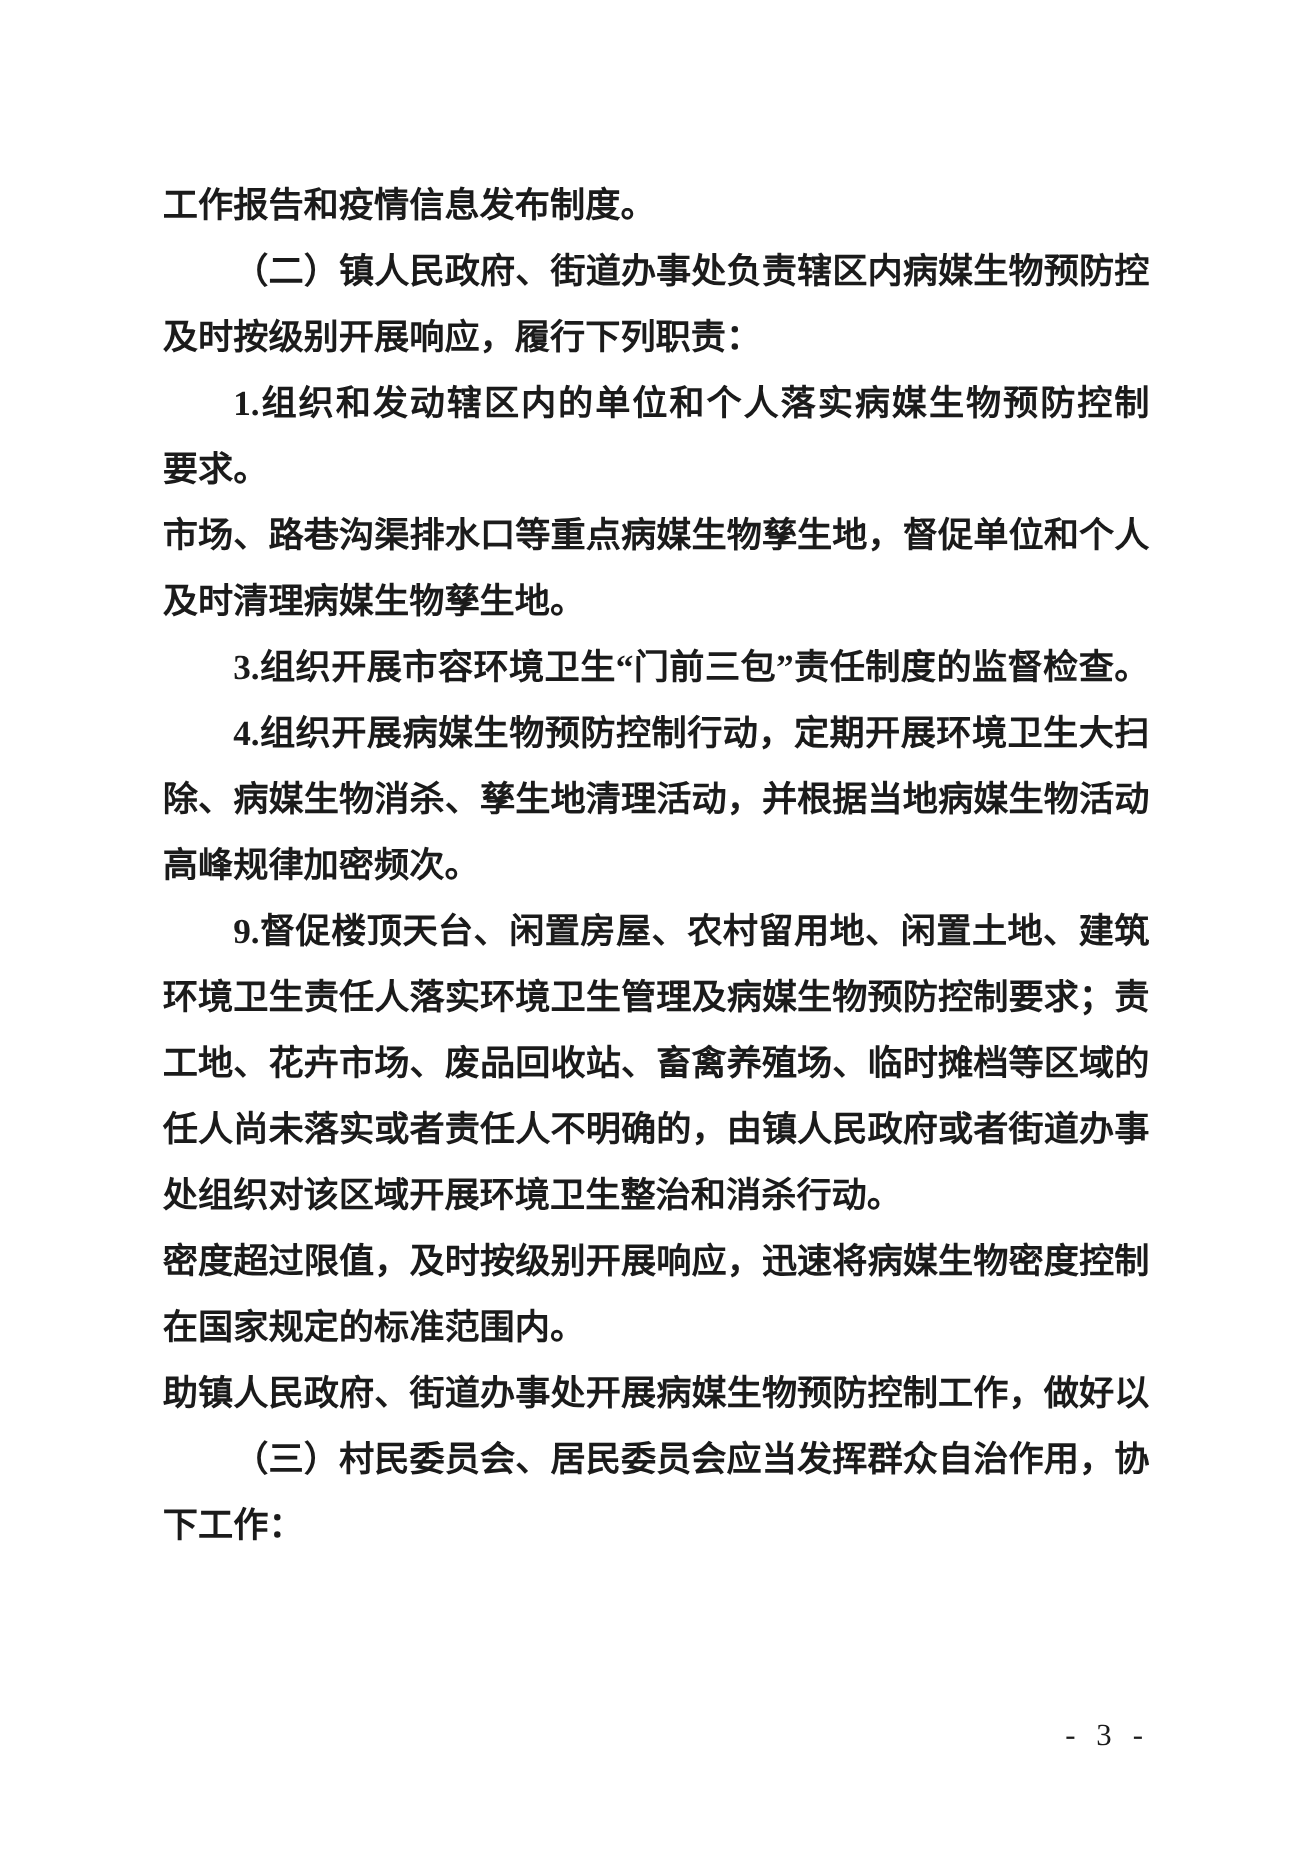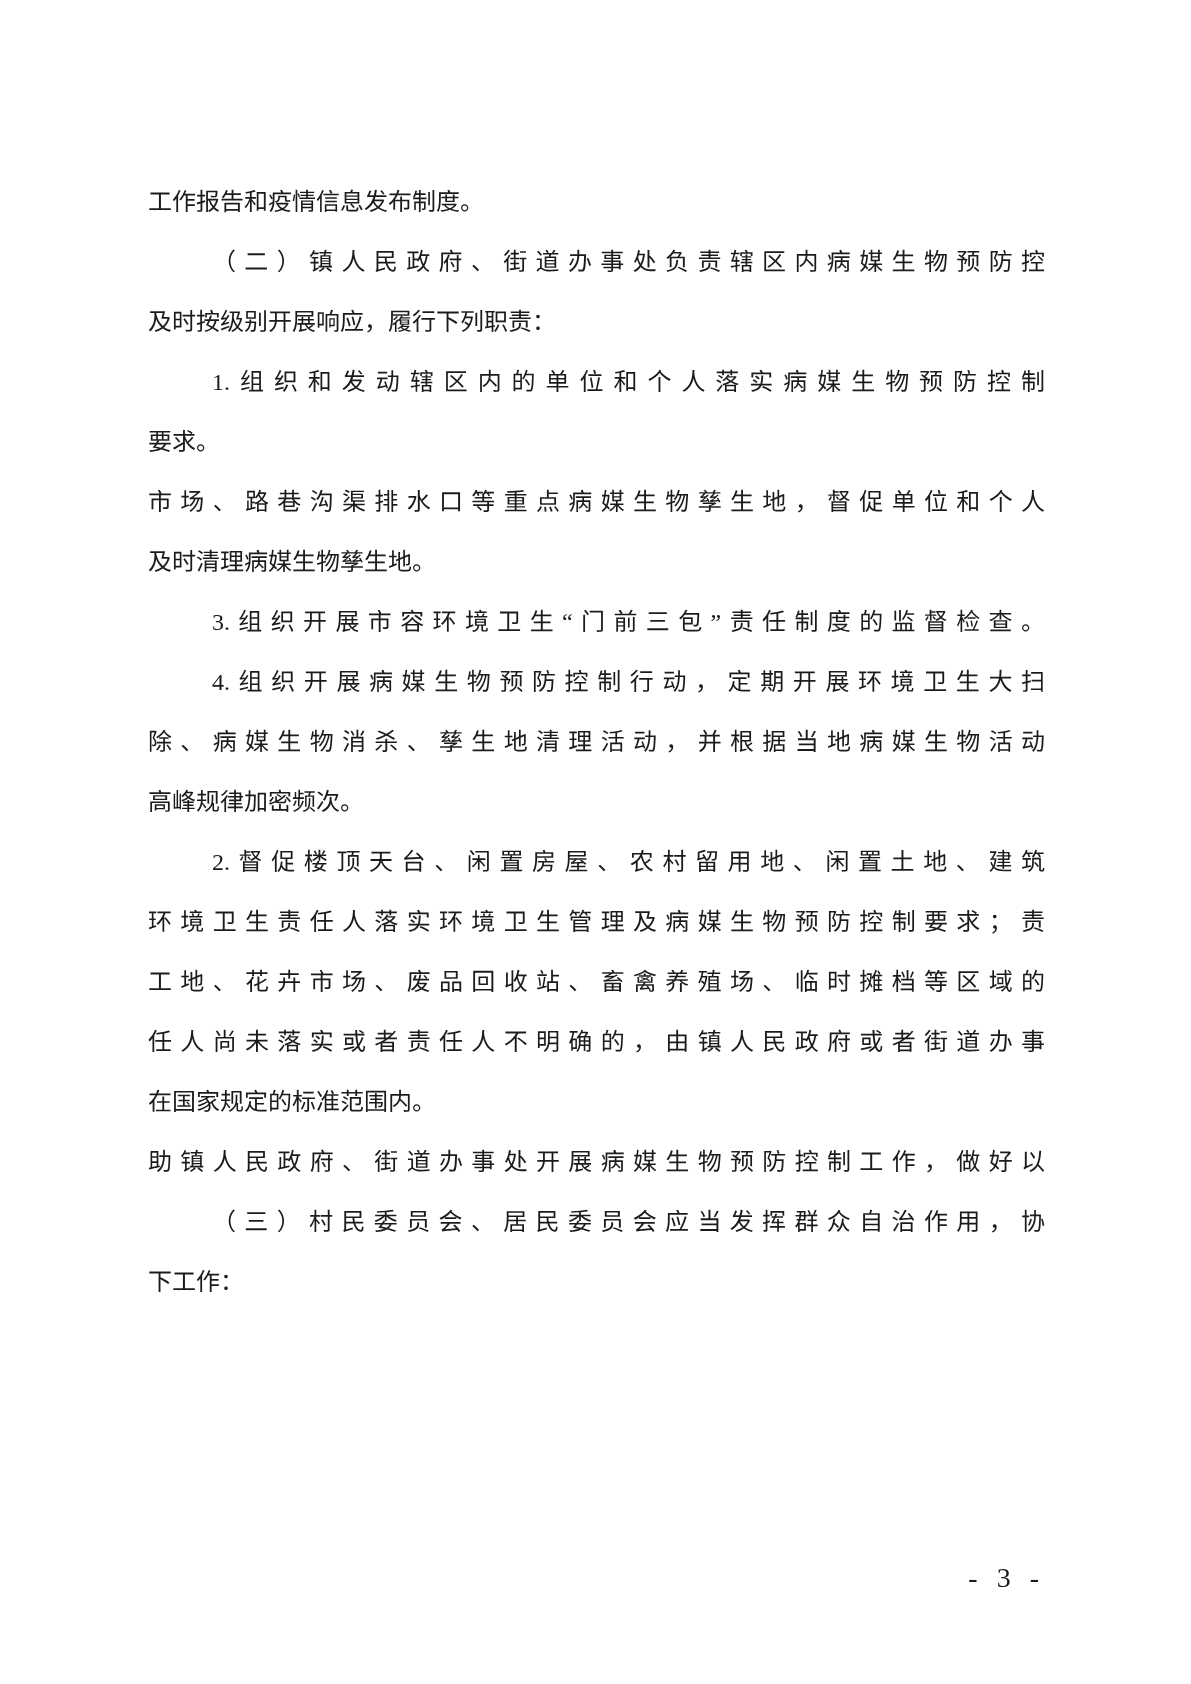--- a/index.html
+++ b/index.html
@@ -19,25 +19,25 @@
     left: 0;
     top: 0;
     width: 1191px;
     height: 1684px;
     background: #ffffff;
     color: #1b1b1b;
   }
   .text-block {
     position: absolute;
     left: 148px;
-    top: 172px;
+    top: 156px;
     width: 897px;
-    font-size: 24px;
+    font-size: 32px;
     line-height: 60px;
-    font-weight: 400;
+    font-weight: 700;
     letter-spacing: 0px;
   }
   .line {
     height: 60px;
     overflow: visible;
   }
   .line.indent {
     text-indent: 64px;
   }
   .line.fill {
@@ -64,23 +64,25 @@
       <div class="line indent fill">（二）镇人民政府、街道办事处负责辖区内病媒生物预防控</div>
       <div class="line">及时按级别开展响应，履行下列职责：</div>
       <div class="line indent fill">1.组织和发动辖区内的单位和个人落实病媒生物预防控制</div>
       <div class="line">要求。</div>
       <div class="line fill">市场、路巷沟渠排水口等重点病媒生物孳生地，督促单位和个人</div>
       <div class="line">及时清理病媒生物孳生地。</div>
       <div class="line indent fill">3.组织开展市容环境卫生“门前三包”责任制度的监督检查。</div>
       <div class="line indent fill">4.组织开展病媒生物预防控制行动，定期开展环境卫生大扫</div>
       <div class="line fill">除、病媒生物消杀、孳生地清理活动，并根据当地病媒生物活动</div>
       <div class="line">高峰规律加密频次。</div>
-      <div class="line indent fill">2.督促楼顶天台、闲置房屋、农村留用地、闲置土地、建筑</div>
+      <div class="line indent fill">9.督促楼顶天台、闲置房屋、农村留用地、闲置土地、建筑</div>
       <div class="line fill">环境卫生责任人落实环境卫生管理及病媒生物预防控制要求；责</div>
       <div class="line fill">工地、花卉市场、废品回收站、畜禽养殖场、临时摊档等区域的</div>
       <div class="line fill">任人尚未落实或者责任人不明确的，由镇人民政府或者街道办事</div>
+      <div class="line">处组织对该区域开展环境卫生整治和消杀行动。</div>
+      <div class="line fill">密度超过限值，及时按级别开展响应，迅速将病媒生物密度控制</div>
       <div class="line">在国家规定的标准范围内。</div>
       <div class="line fill">助镇人民政府、街道办事处开展病媒生物预防控制工作，做好以</div>
       <div class="line indent fill">（三）村民委员会、居民委员会应当发挥群众自治作用，协</div>
       <div class="line">下工作：</div>
     </div>
   <div class="page-number">- 3 -</div>
 </div>
 
 </body></html>

